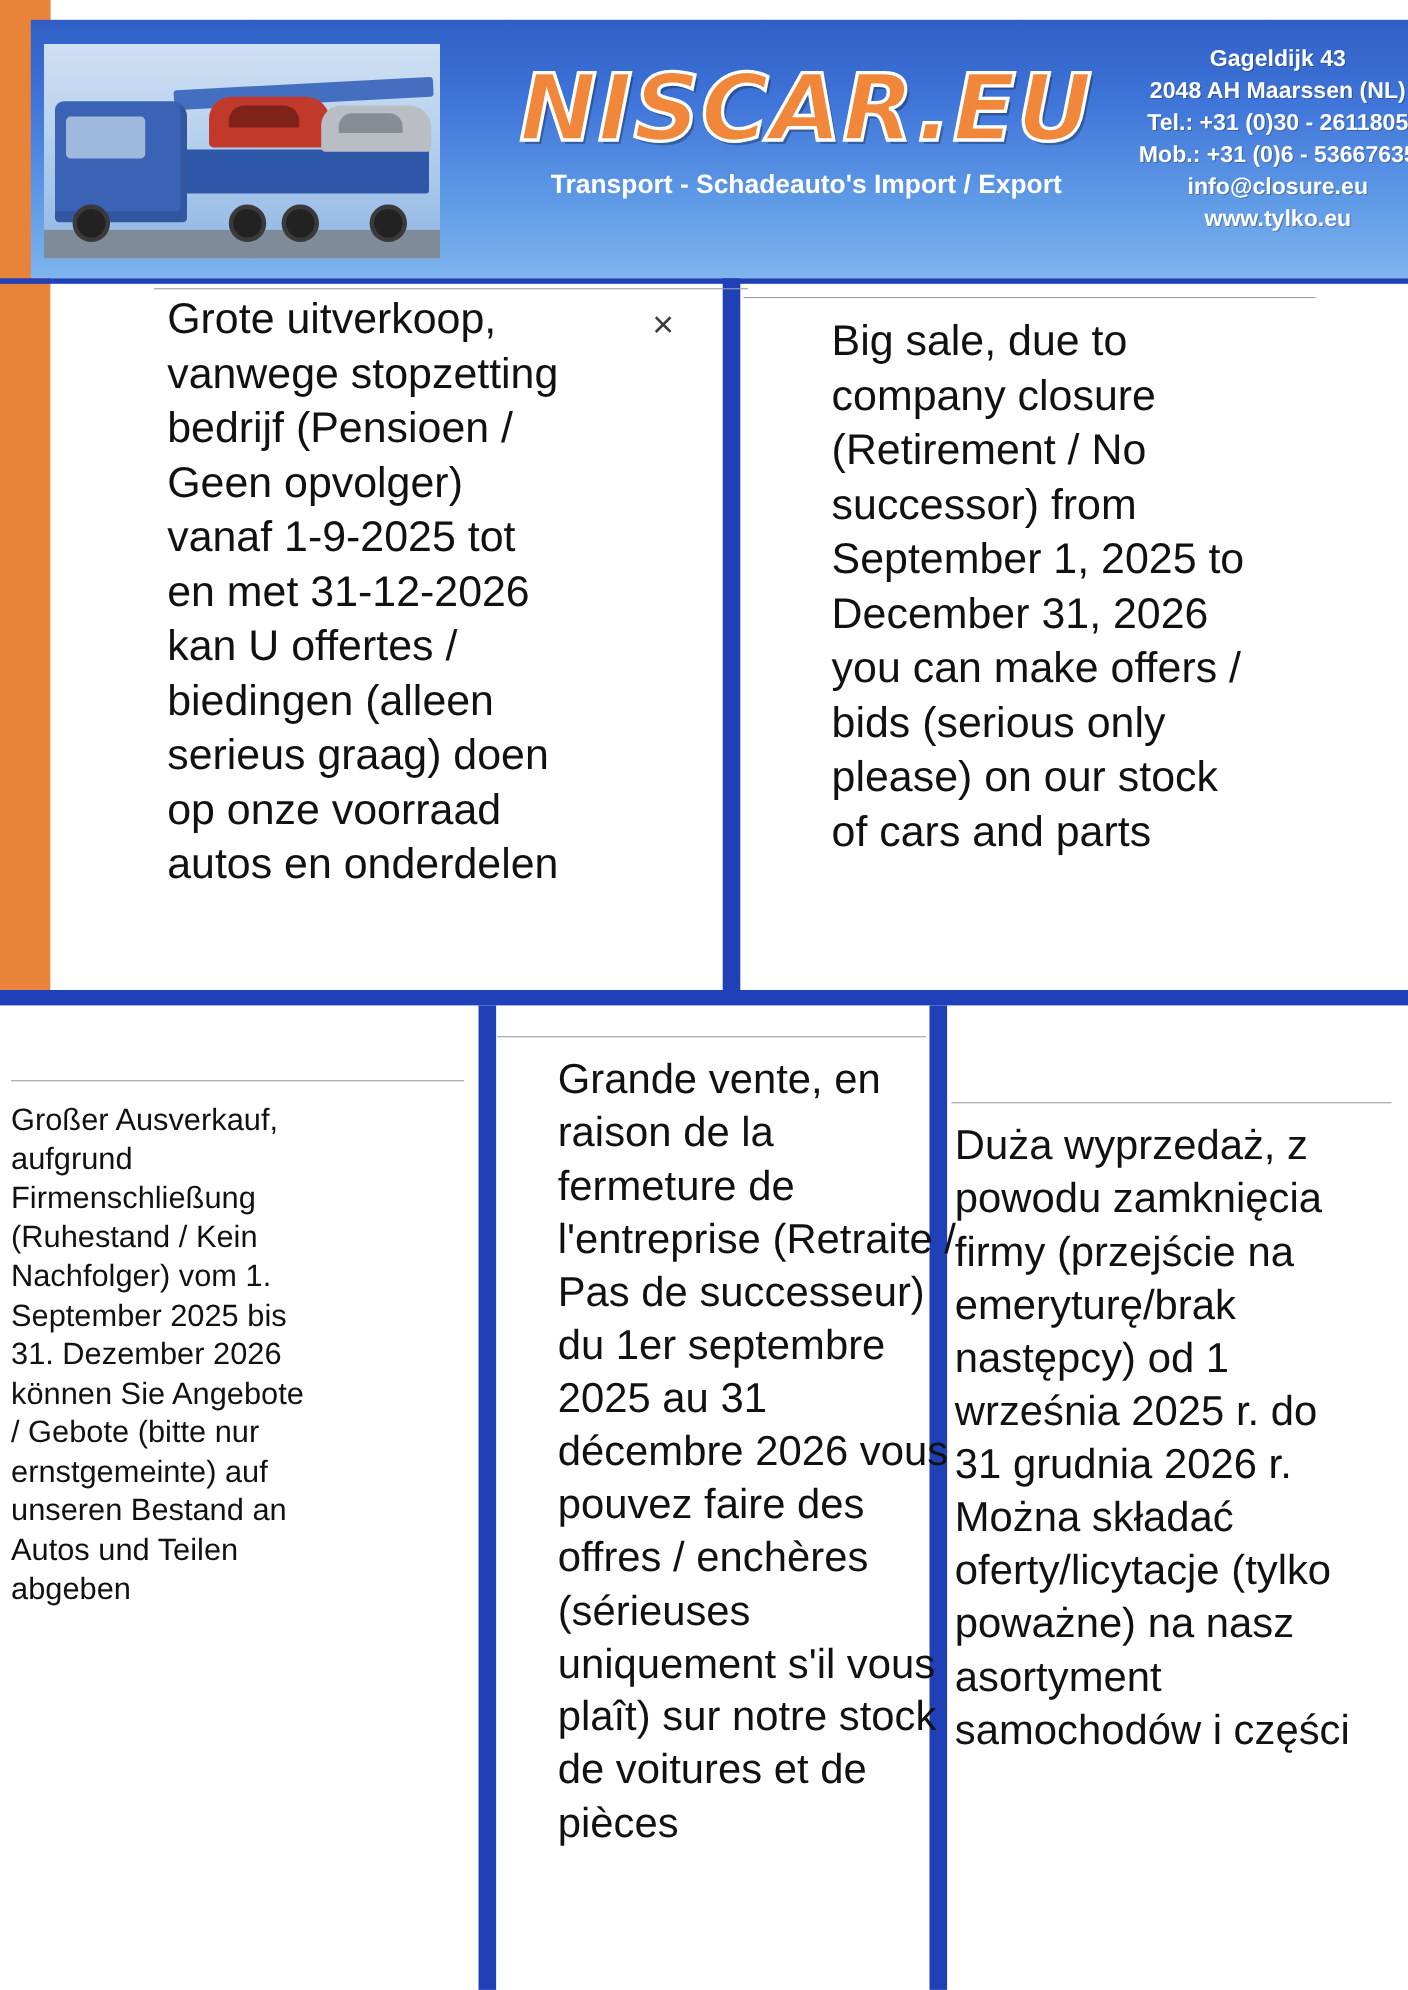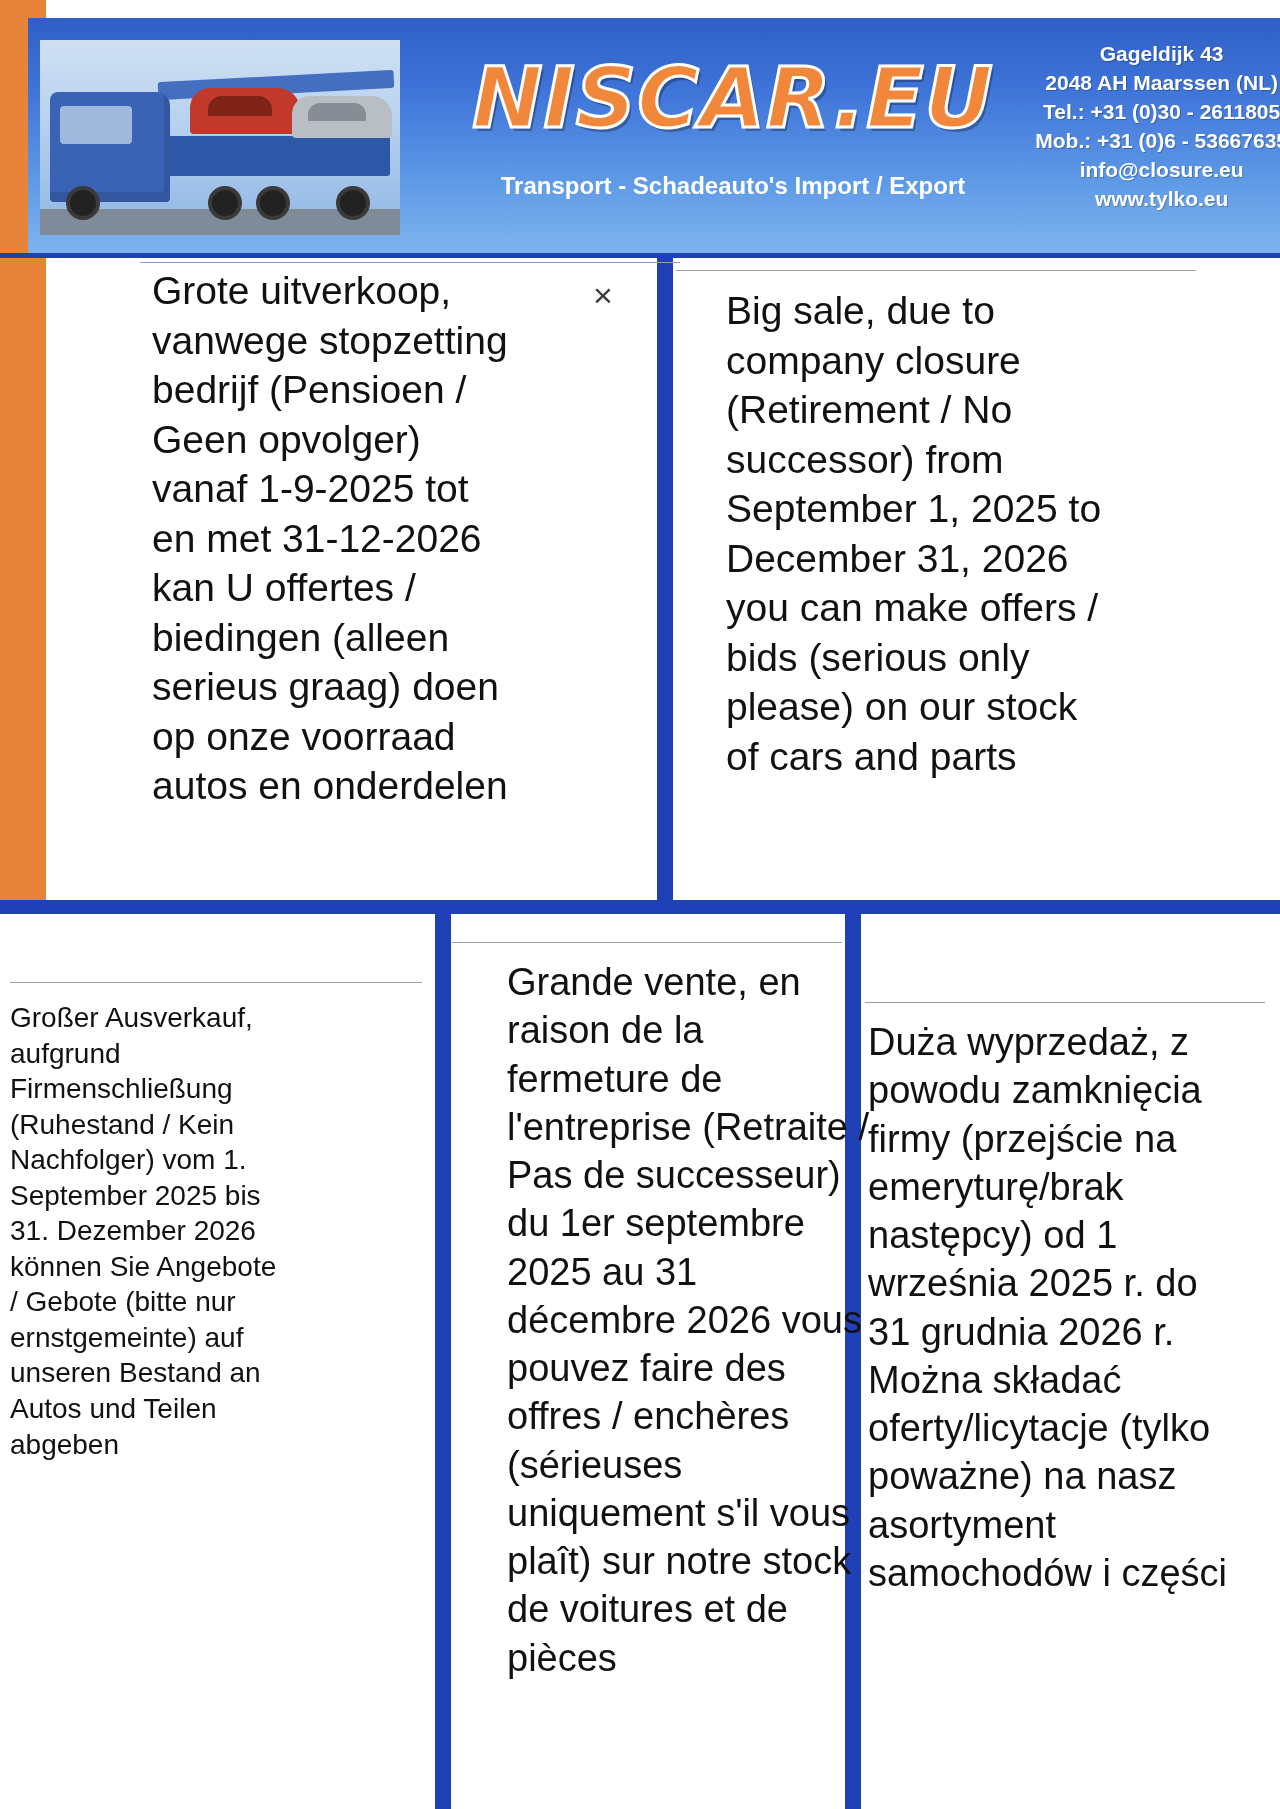--- a/index.html
+++ b/index.html
@@ -158,21 +158,21 @@
     font-style: italic;
     font-size: 84px;
     letter-spacing: 1px;
     color: #f0873a;
     -webkit-text-stroke: 3px #ffffff;
     text-shadow: 3px 4px 0 rgba(0,0,0,0.28);
     line-height: 1;
     white-space: nowrap;
   }
   .brand-sub {
-    margin-top: 32px;
+    margin-top: 14px;
     font-family: "Liberation Sans", sans-serif;
     font-weight: bold;
     font-size: 24px;
     color: #ffffff;
     white-space: nowrap;
   }
 
   .contact-block {
     position: absolute;
     right: 16px;
@@ -212,21 +212,21 @@
   
   .panel {
     position: absolute;
     color: #111111;
     font-family: "Liberation Sans", sans-serif;
     font-size: 39px;
     line-height: 1.27;
     white-space: pre-line;
   }
   .panel-nl { left: 152px; top: 266px;  width: 480px; }
-  .panel-en { left: 726px; top: 286px;  width: 470px; }
+  .panel-en { left: 756px; top: 286px;  width: 470px; }
   .panel-de { left: 10px;  top: 1000px; width: 420px; font-size: 28px; }
   .panel-fr { left: 476px; top: 958px;  width: 390px; font-size: 38px; margin-left: 31px; }
   .panel-pl { left: 868px; top: 1018px; width: 412px; font-size: 38px; }
 
   
   .close-mark {
     position: absolute;
     left: 586px;
     top: 278px;
     width: 34px;

